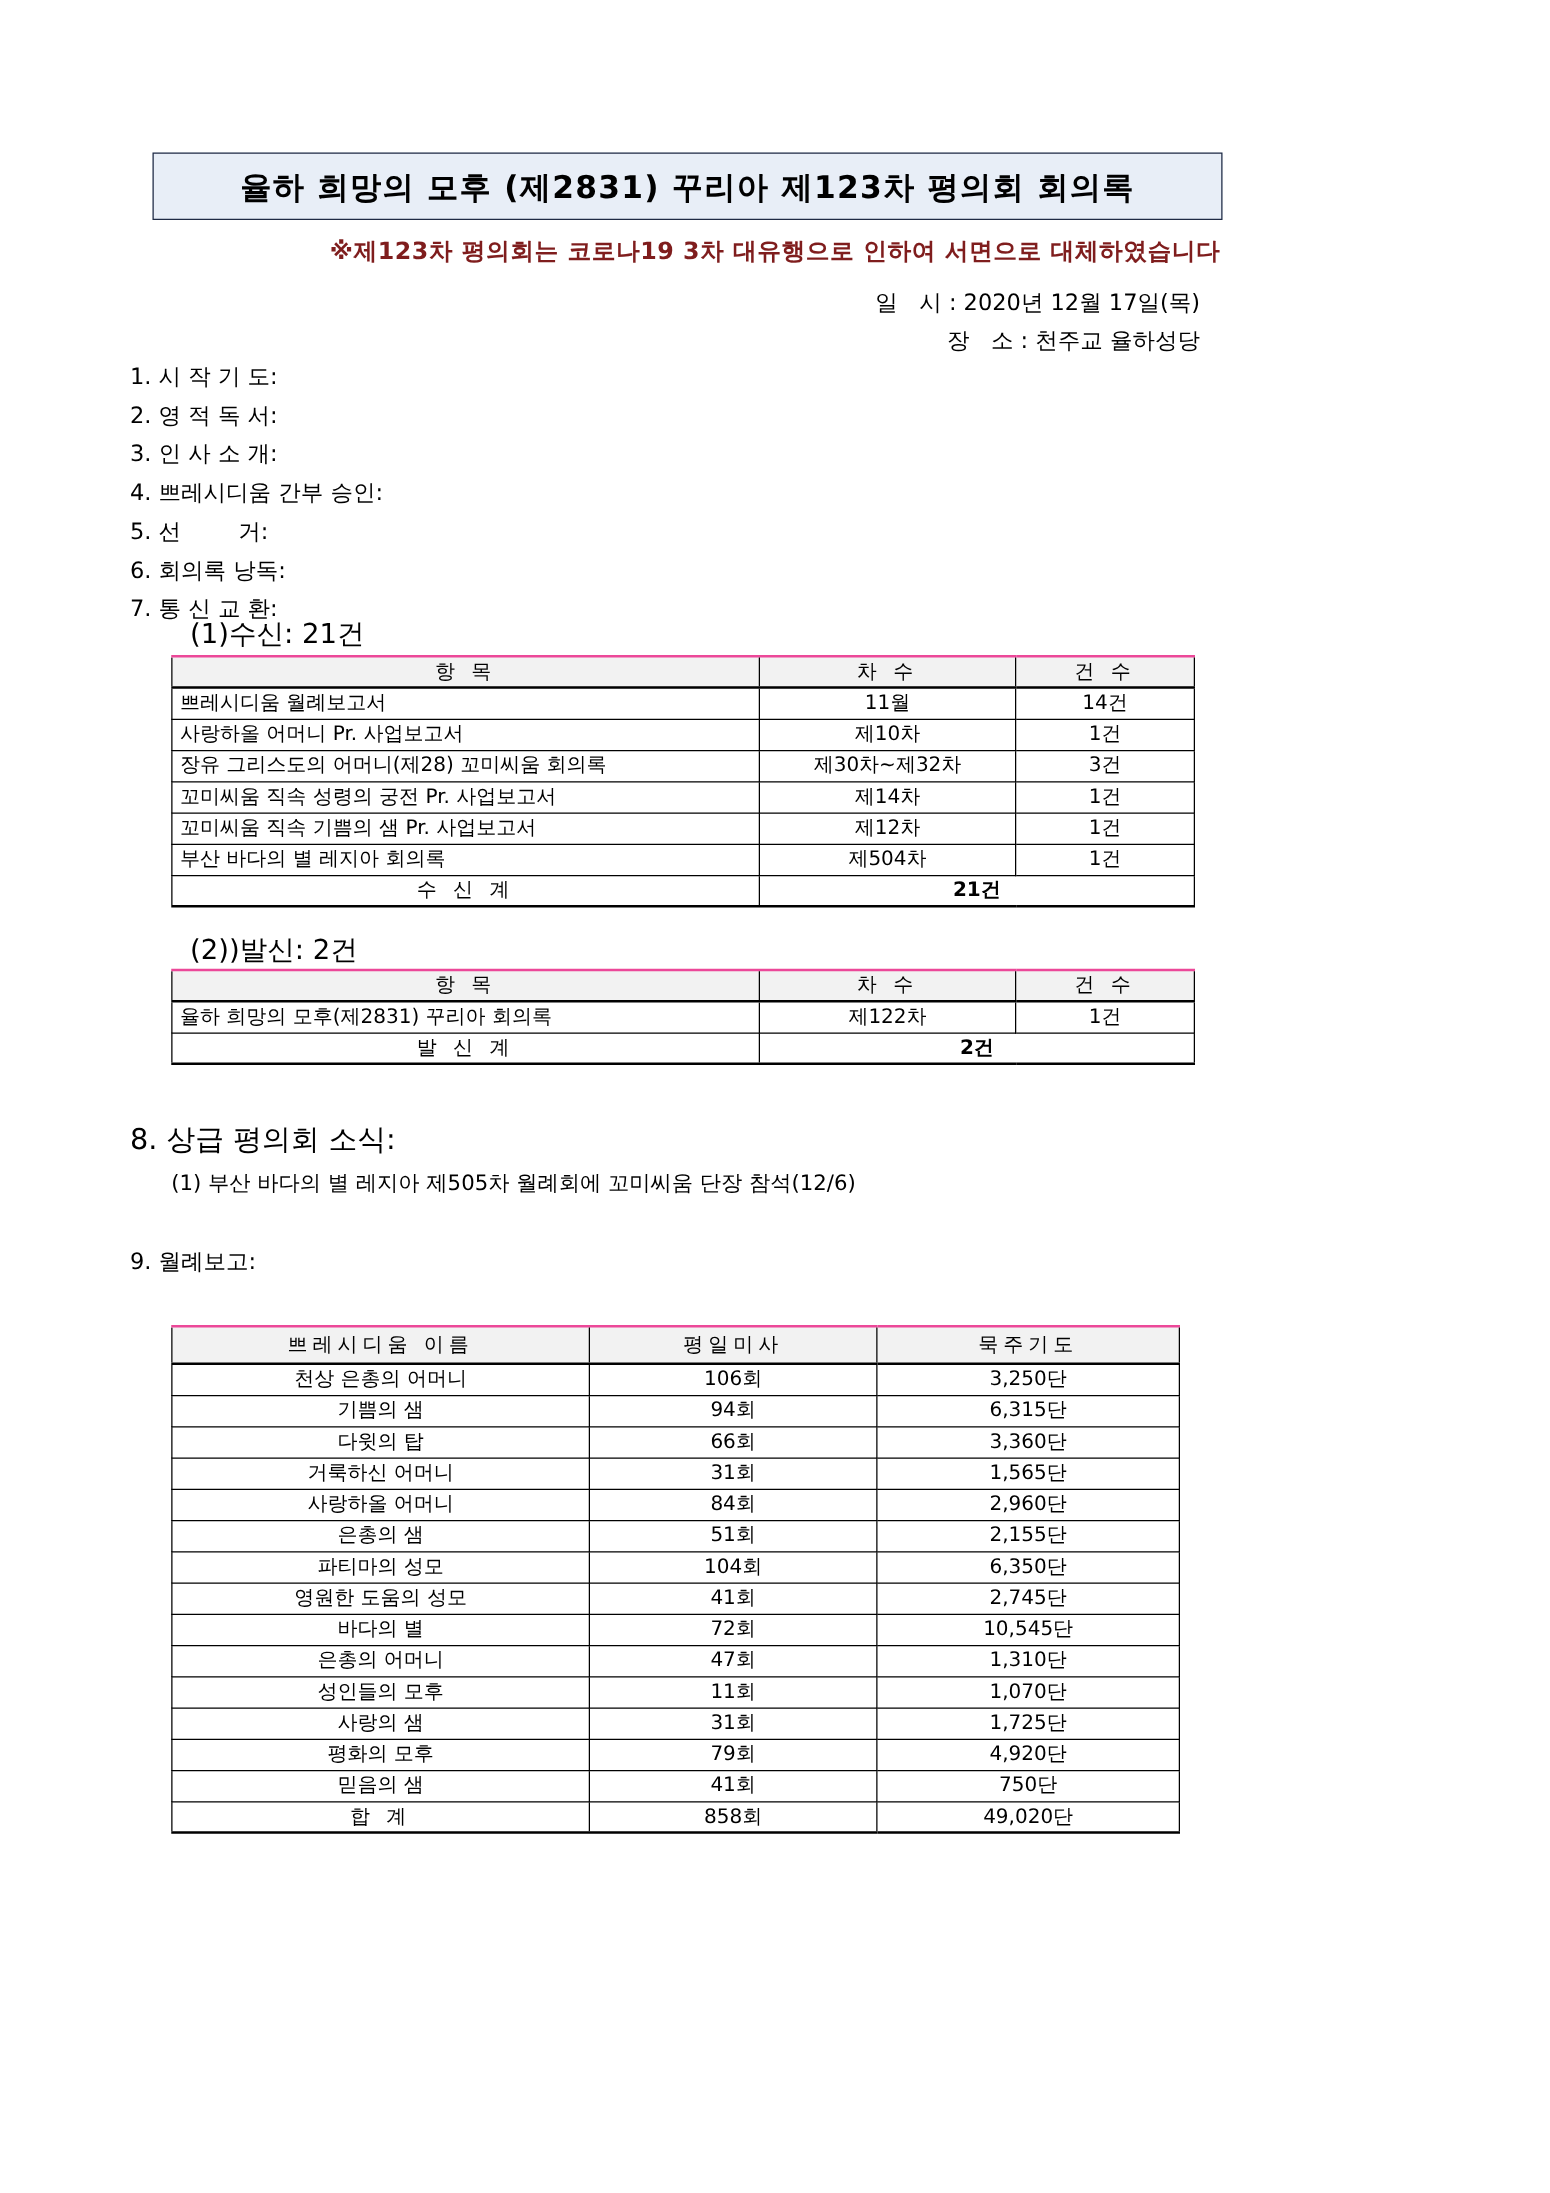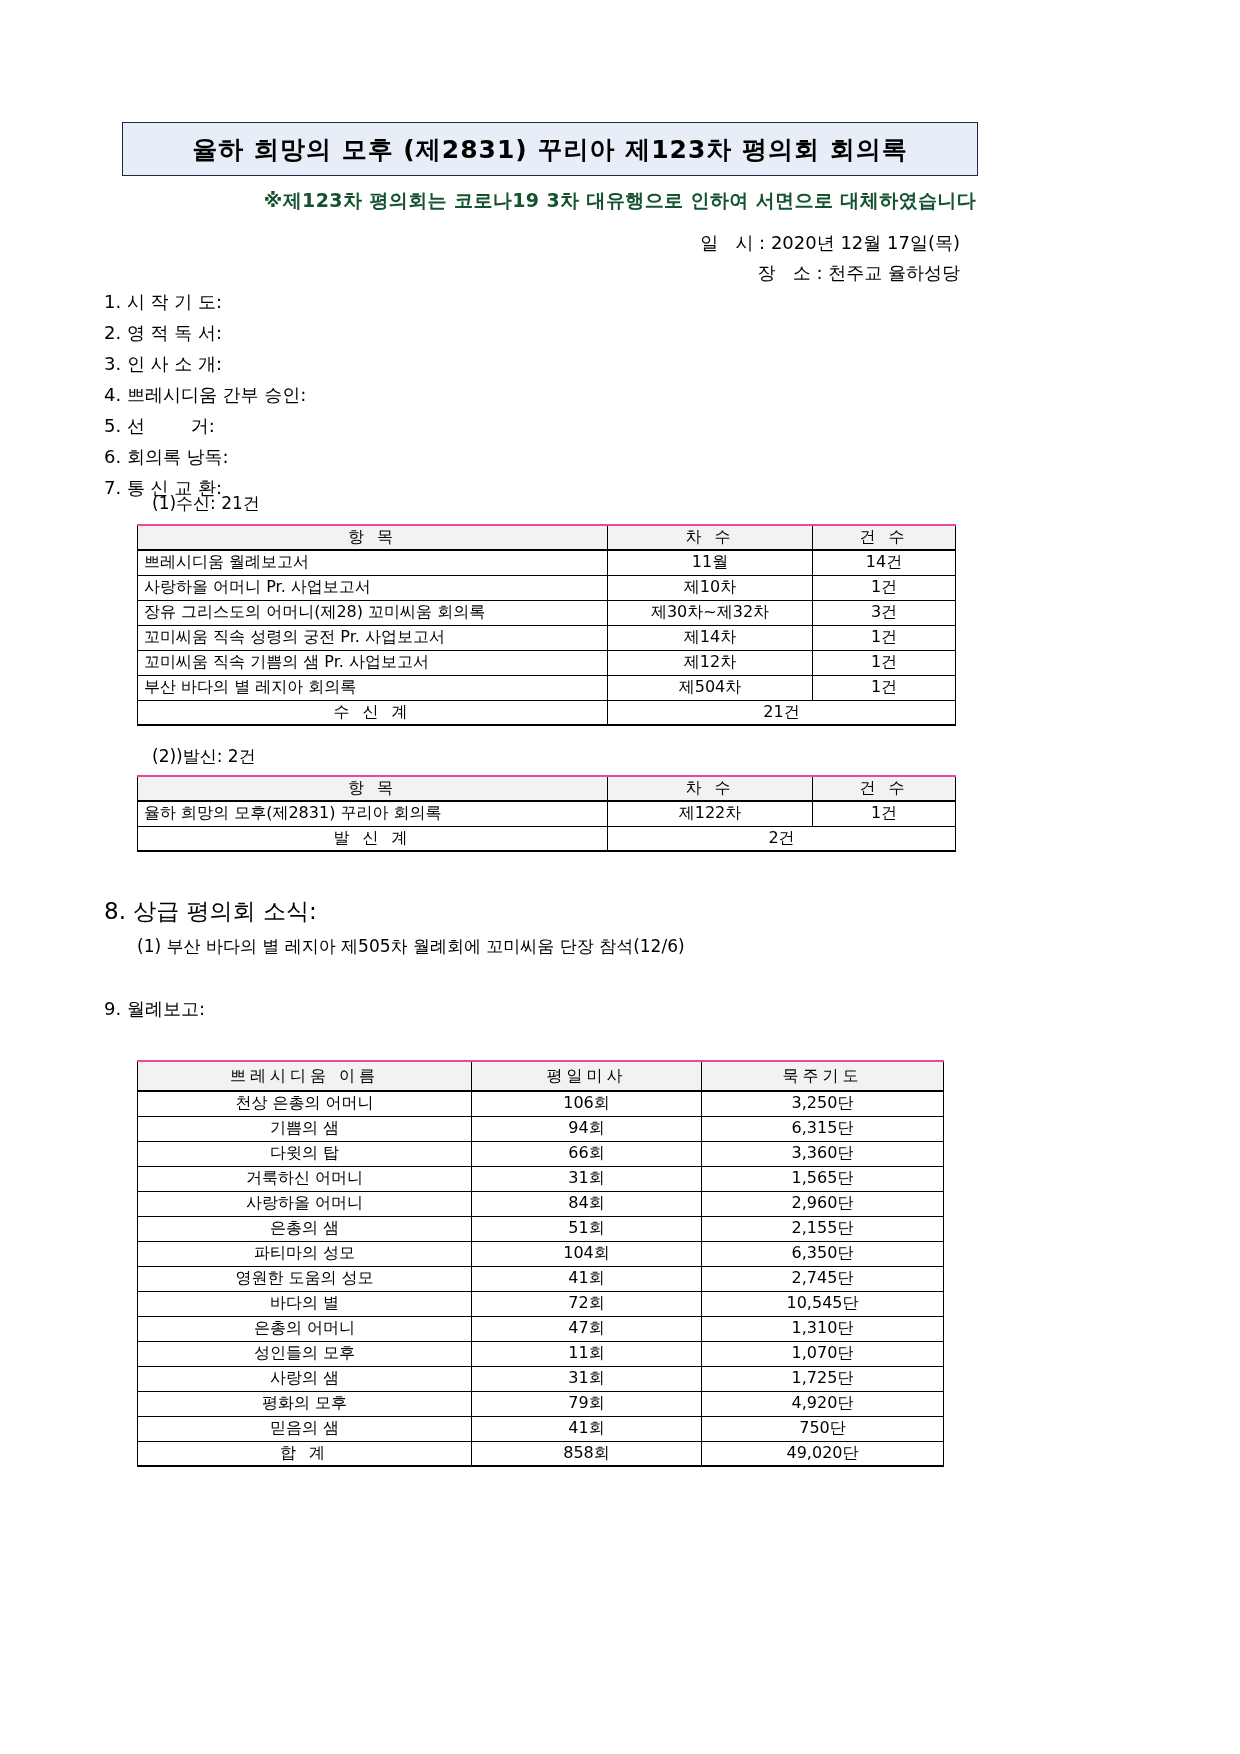--- a/index.html
+++ b/index.html
@@ -21,21 +21,21 @@
   }
   .title-banner .title-text{
     font-size:25px; font-weight:bold; letter-spacing:1px;
     font-family:"DejaVu Sans", sans-serif;
     white-space:nowrap;
   }
 
   
   .red-notice{
     position:absolute; left:0; top:188px; width:1240px;
-    text-align:center; color:#14532d; font-weight:bold; font-size:19px;
+    text-align:center; color:#7f1d1d; font-weight:bold; font-size:19px;
     letter-spacing:0.4px;
     font-family:"DejaVu Sans", sans-serif;
   }
 
   
   .meta{
     position:absolute; left:0; top:228px; width:1240px;
   }
   .meta .meta-row{
     text-align:right; padding-right:280px; font-size:18px; line-height:30px;
@@ -44,21 +44,21 @@
   }
 
   
   .agenda{ position:absolute; left:104px; top:286px; width:700px; }
   .agenda .agenda-item{
     font-size:18px; line-height:31px; white-space:pre;
     font-family:"DejaVu Sans", sans-serif;
   }
 
   .sub-label{
-    font-size:17px; white-space:pre; font-family:"DejaVu Sans", sans-serif;
+    font-size:22px; white-space:pre; font-family:"DejaVu Sans", sans-serif;
   }
 
   
   table.doc{
     border-collapse:collapse;
     table-layout:fixed;
     font-family:"DejaVu Sans", sans-serif;
     font-size:16px;
   }
   table.doc th, table.doc td{
@@ -71,21 +71,21 @@
   table.doc thead th{
     background:#f2f2f2;
     text-align:center;
     letter-spacing:4px;
     border-top:2px solid #ec4899;
     border-bottom:2px solid #000;
   }
   table.doc tbody td.left{ text-align:left; }
   table.doc tbody td.center{ text-align:center; }
   table.doc tr.total td{ text-align:center; letter-spacing:4px; border-top:1px solid #000; }
-  table.doc tr.total td.sumval{ letter-spacing:0; }
+  table.doc tr.total td.sumval{ letter-spacing:0;font-weight:bold; }
   table.doc tbody tr:last-child td{ border-bottom:2px solid #000; }
 
   
   .tbl-recv-wrap{ position:absolute; left:137px; top:524px; }
   .tbl-recv{ width:818px; }
   .tbl-recv col.c1{ width:470px; }
   .tbl-recv col.c2{ width:205px; }
   .tbl-recv col.c3{ width:143px; }
 
   

